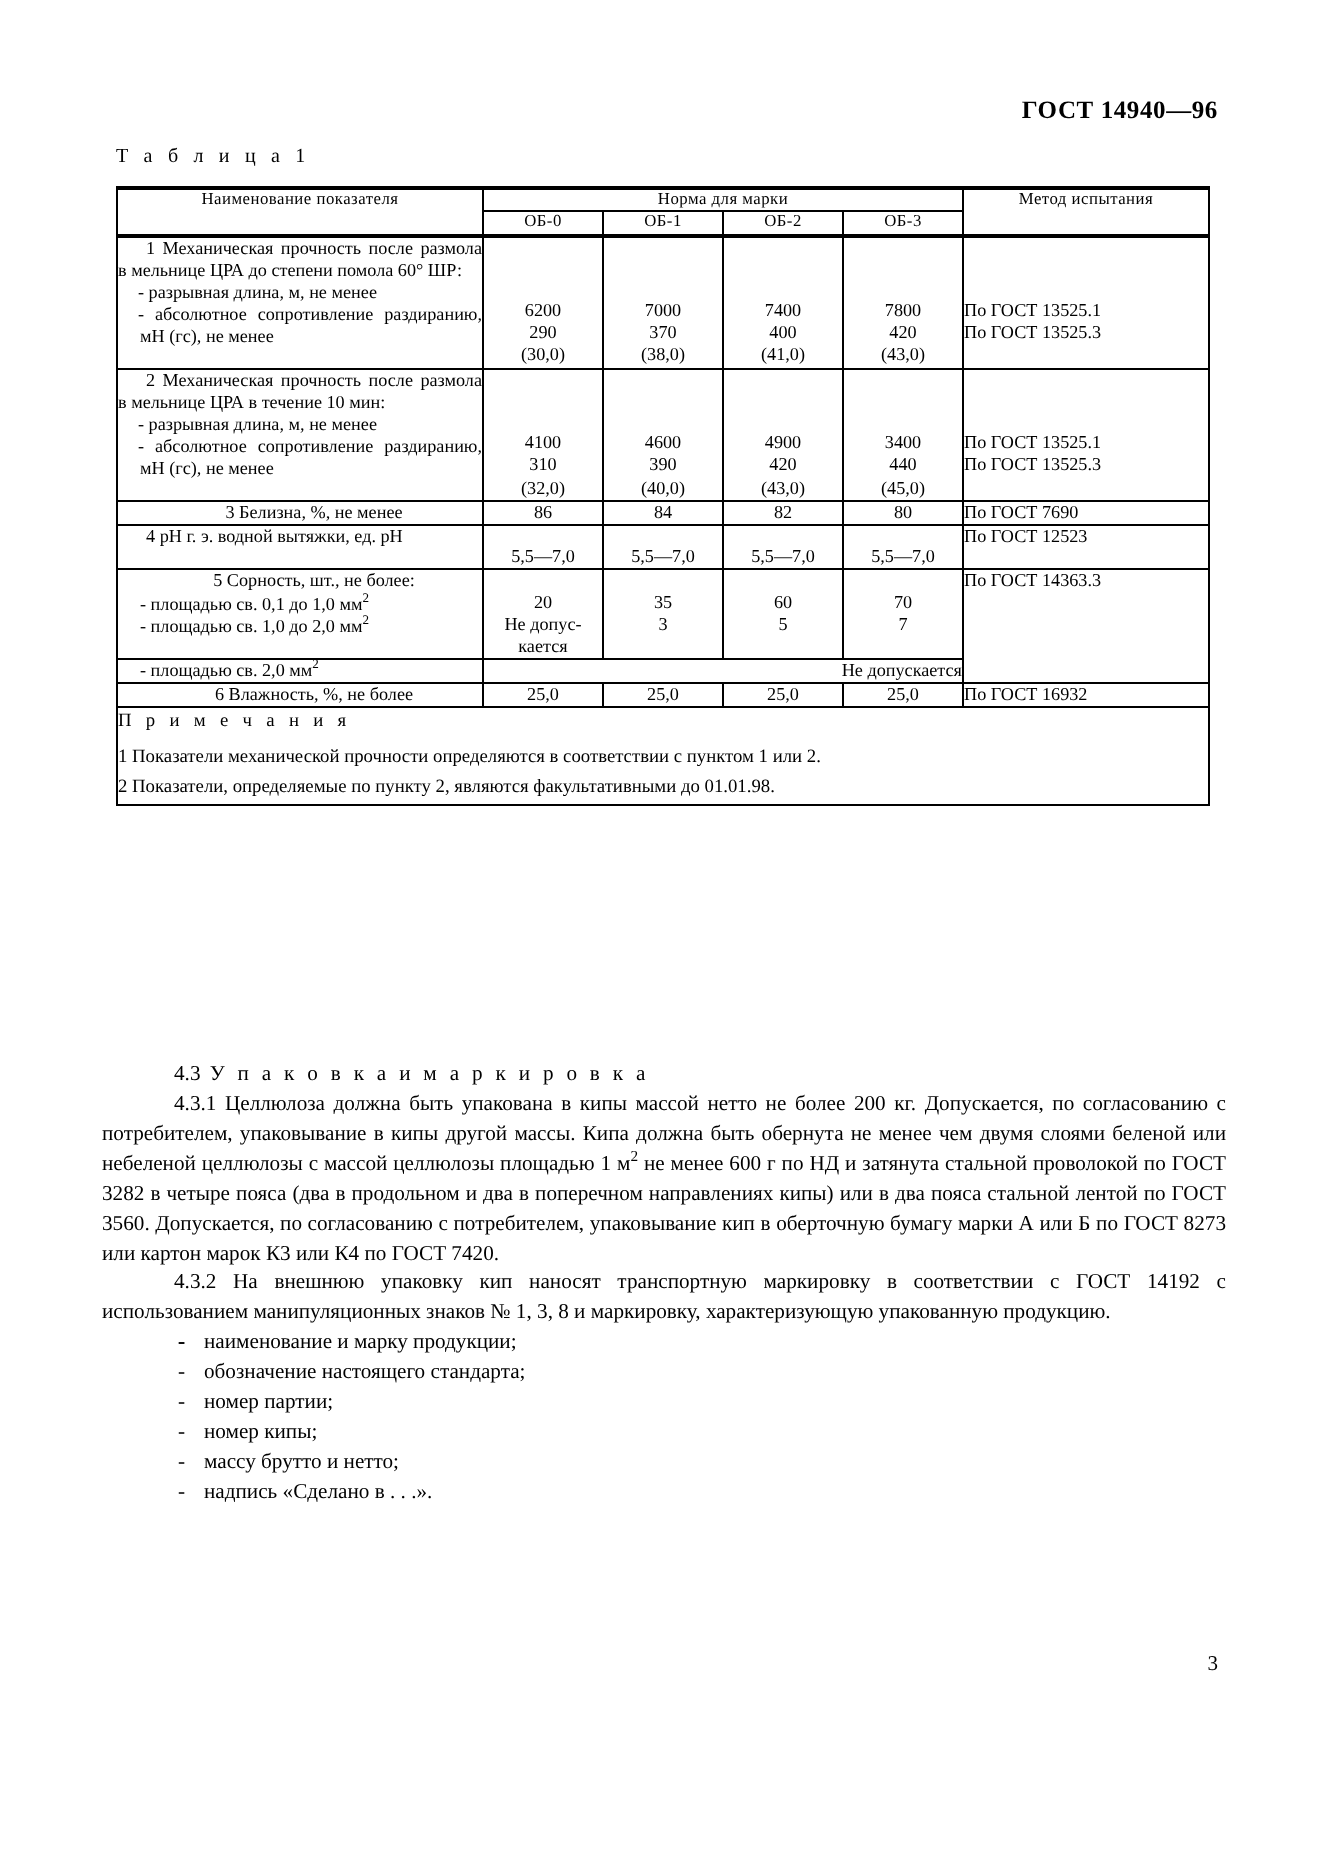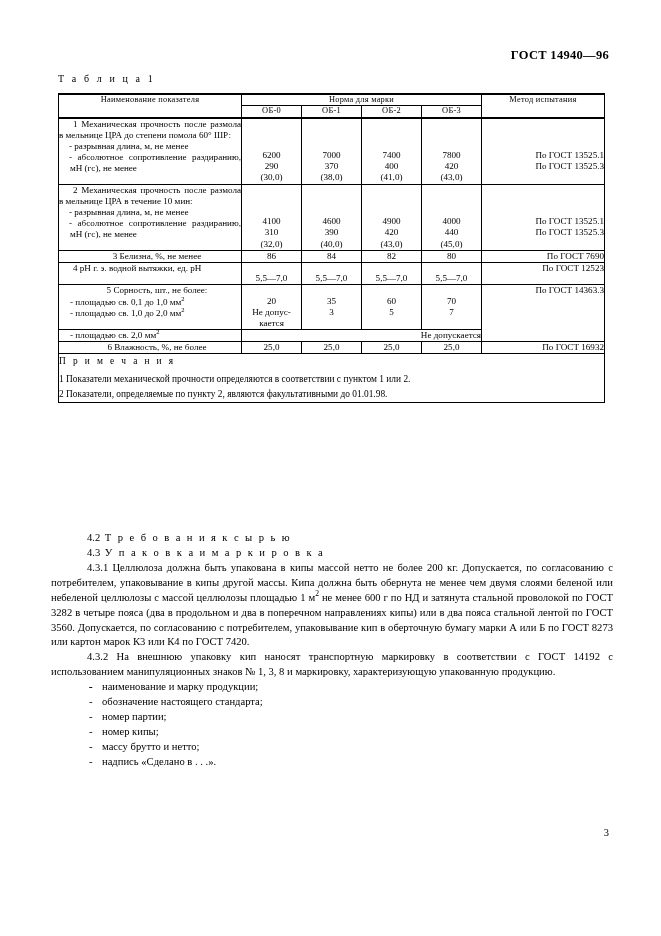--- a/index.html
+++ b/index.html
@@ -105,21 +105,21 @@
     text-indent: 14px;
     text-align: center;
   }
   .val-cell {
     text-align: center;
     padding: 2px 2px;
     line-height: 1.22;
   }
   .val-cell .sp { display: block; height: 10.6px; }
   .method-cell {
-    text-align: right;
+    text-align: left;
     padding: 2px 3px;
     line-height: 1.22;
   }
   .method-cell .sp { display: block; height: 10.6px; }
   .span-center {
     text-align: right;
     padding: 2px;
   }
 
   
@@ -272,21 +272,21 @@
           <span>(40,0)</span>
         </td>
         <td class="val-cell">
           <span class="sp"></span><span class="sp"></span><span class="sp"></span>
           <span>4900</span><br>
           <span>420</span><br>
           <span>(43,0)</span>
         </td>
         <td class="val-cell">
           <span class="sp"></span><span class="sp"></span><span class="sp"></span>
-          <span>4000</span><br>
+          <span>3400</span><br>
           <span>440</span><br>
           <span>(45,0)</span>
         </td>
         <td class="method-cell">
           <span class="sp"></span><span class="sp"></span><span class="sp"></span>
           <span>По ГОСТ 13525.1</span><br>
           <span>По ГОСТ 13525.3</span>
         </td>
       </tr>
 
@@ -374,21 +374,20 @@
           <p>1 Показатели механической прочности определяются в соответствии с пунктом 1 или 2.</p>
           <p>2 Показатели, определяемые по пункту 2, являются факультативными до 01.01.98.</p>
         </td>
       </tr>
 
     </tbody>
   </table>
 
   <div class="body-text">
 
-    <p class="sec-head"><span class="num">4.2</span>&nbsp;<span>Т р е б о в а н и я   к   с ы р ь ю</span></p>
 
 
     <p class="sec-head"><span class="num">4.3</span>&nbsp;<span>У п а к о в к а   и   м а р к и р о в к а</span></p>
 
     <p class="p-indent"><span>4.3.1  Целлюлоза должна быть упакована в кипы массой нетто не более 200 кг. Допускается, по согласованию с потребителем, упаковывание в кипы другой массы. Кипа должна быть обернута не менее чем двумя слоями беленой или небеленой целлюлозы с массой целлюлозы площадью 1 м</span><sup>2</sup><span> не менее 600 г по НД и затянута стальной проволокой по ГОСТ 3282 в четыре пояса (два в продольном и два в поперечном направлениях кипы) или в два пояса стальной лентой по ГОСТ 3560. Допускается, по согласованию с потребителем, упаковывание кип в оберточную бумагу марки А или Б по ГОСТ 8273 или картон марок К3 или К4 по ГОСТ 7420.</span></p>
 
     <p class="p-indent">4.3.2  На внешнюю упаковку кип наносят транспортную маркировку в соответствии с ГОСТ 14192 с использованием манипуляционных знаков № 1, 3, 8 и маркировку, характеризующую упакованную продукцию.</p>
 
 
     <ul class="dash-list">

